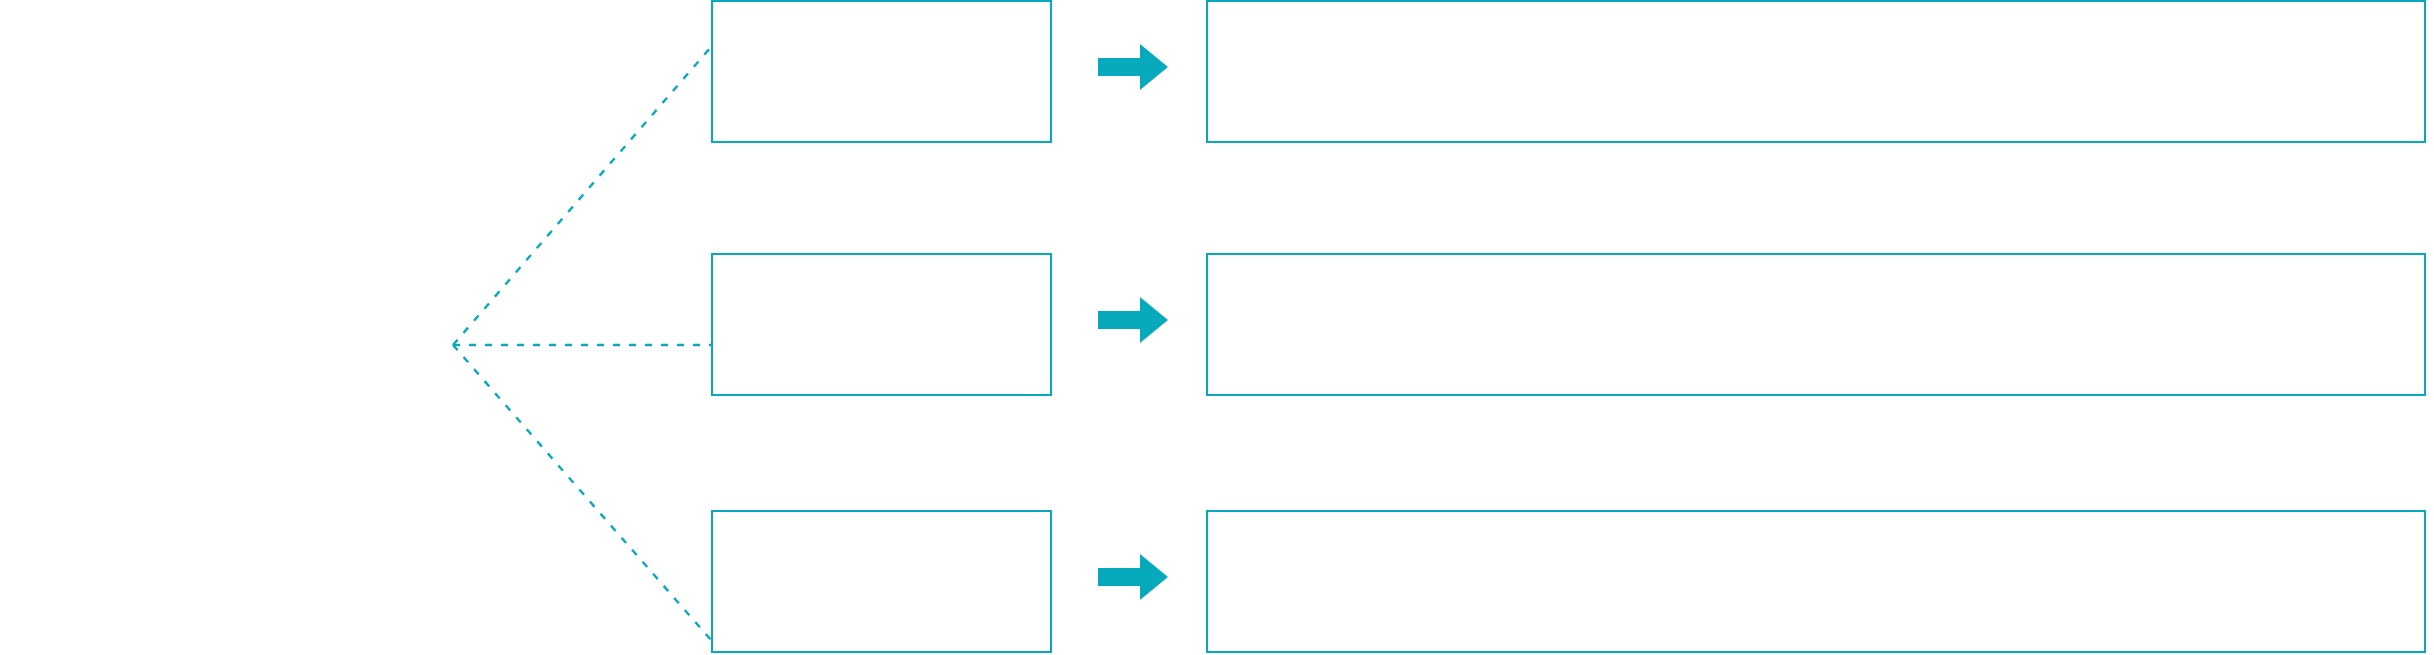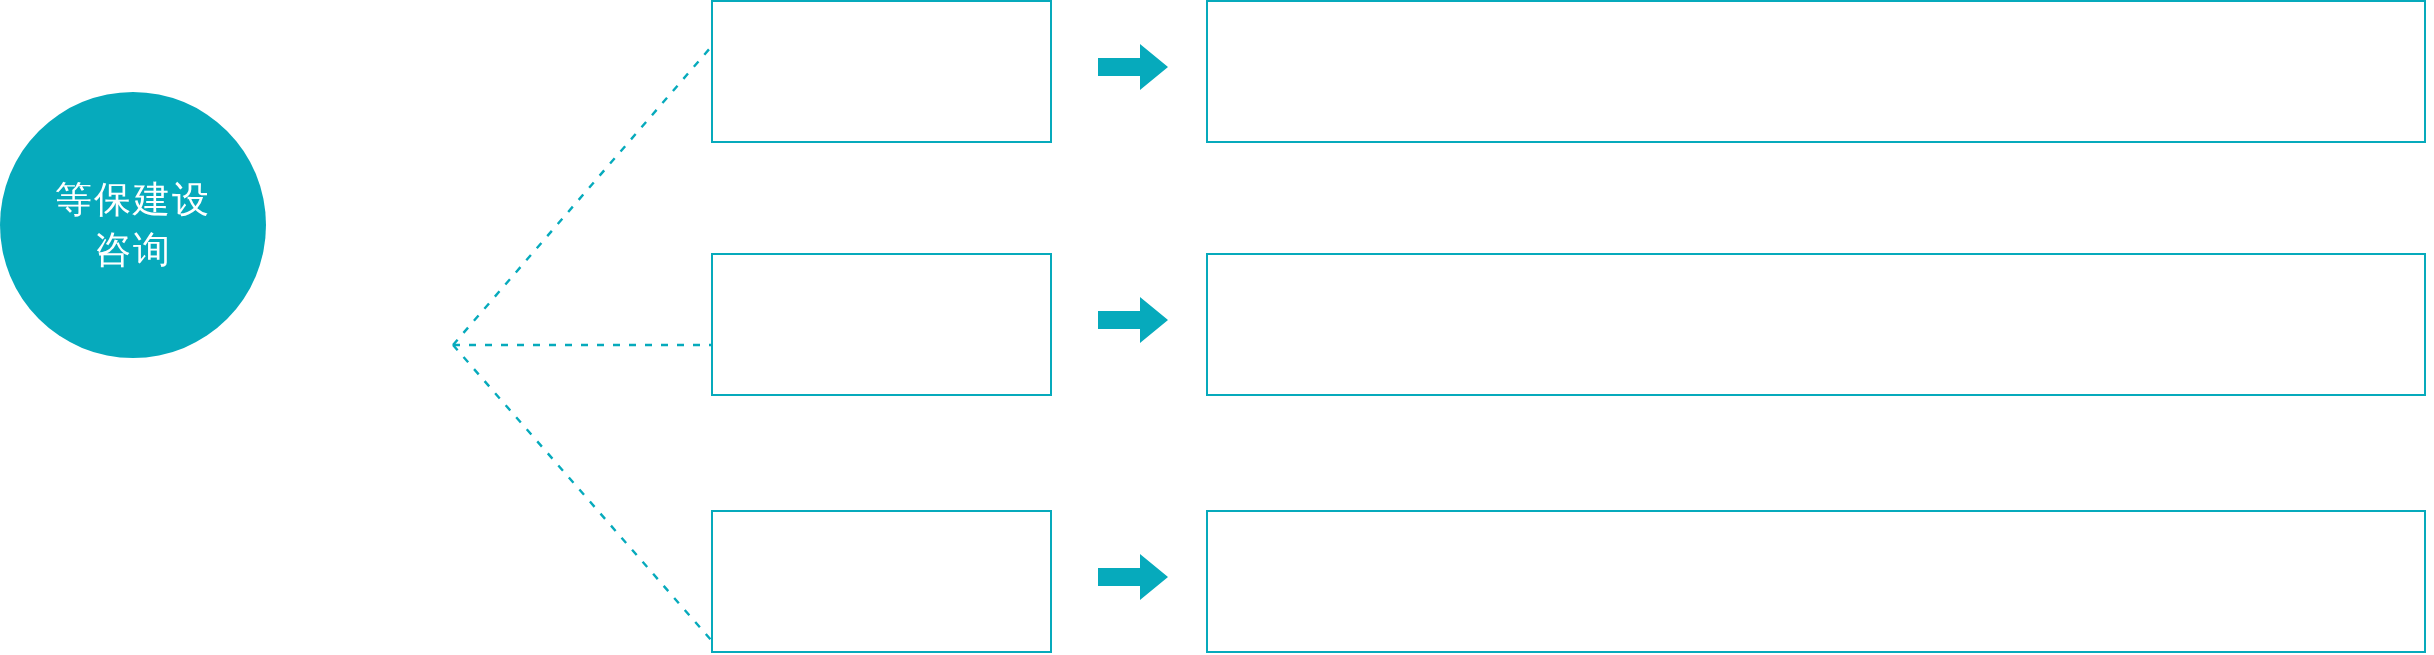--- a/index.html
+++ b/index.html
@@ -112,24 +112,20 @@
     width: 70px;
     height: 46px;
   }
   .arrow svg { display: block; }
 </style>
 </head>
 <body>
 
 <div id="canvas">
 
-  <div class="hub">
-    <div class="hub-line">等保建设</div>
-    <div class="hub-line">咨询</div>
-  </div>
 
   <svg id="connectors" viewBox="0 0 2434 655" width="2434" height="655" xmlns="http://www.w3.org/2000/svg">
     <g fill="none" stroke="#06AABC" stroke-width="2.4" stroke-linecap="butt" stroke-dasharray="7 9">
       <line x1="453" y1="345" x2="711" y2="47"></line>
       <line x1="453" y1="345" x2="711" y2="345"></line>
       <line x1="453" y1="345" x2="711" y2="640"></line>
     </g>
   </svg>
 
   <div class="row row-1">

